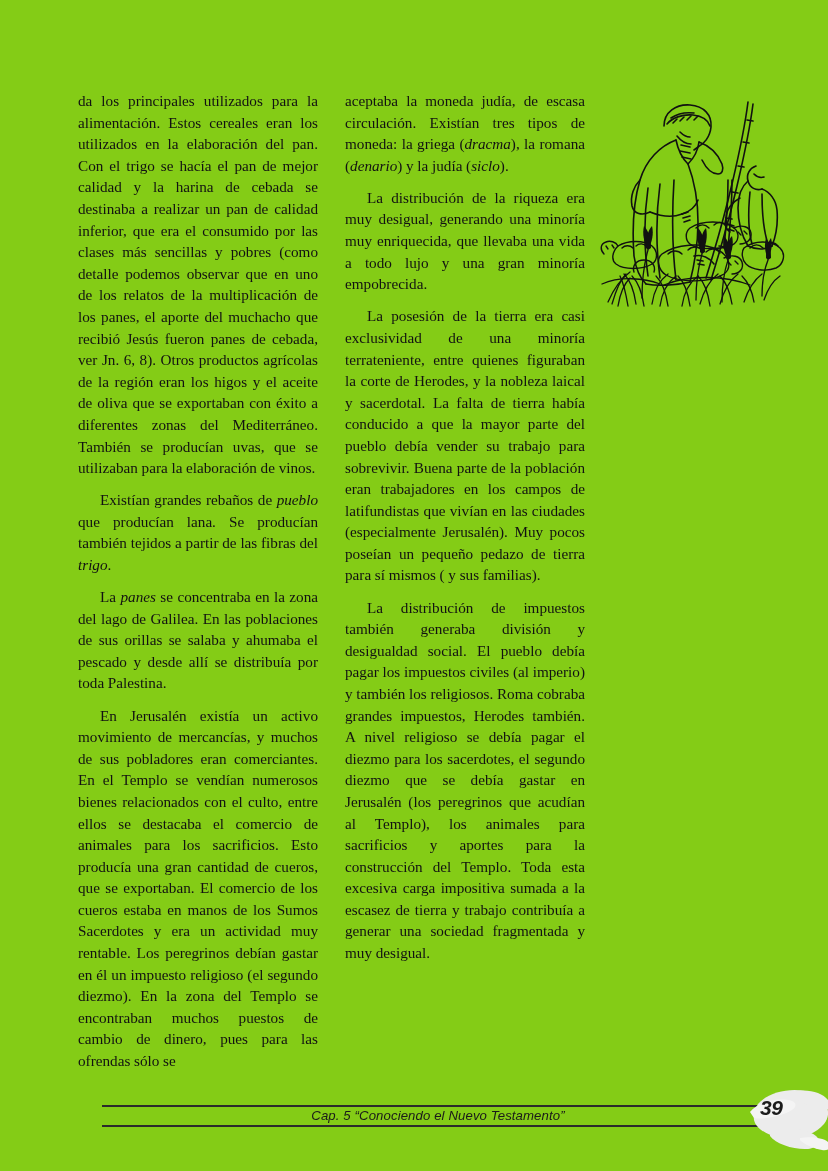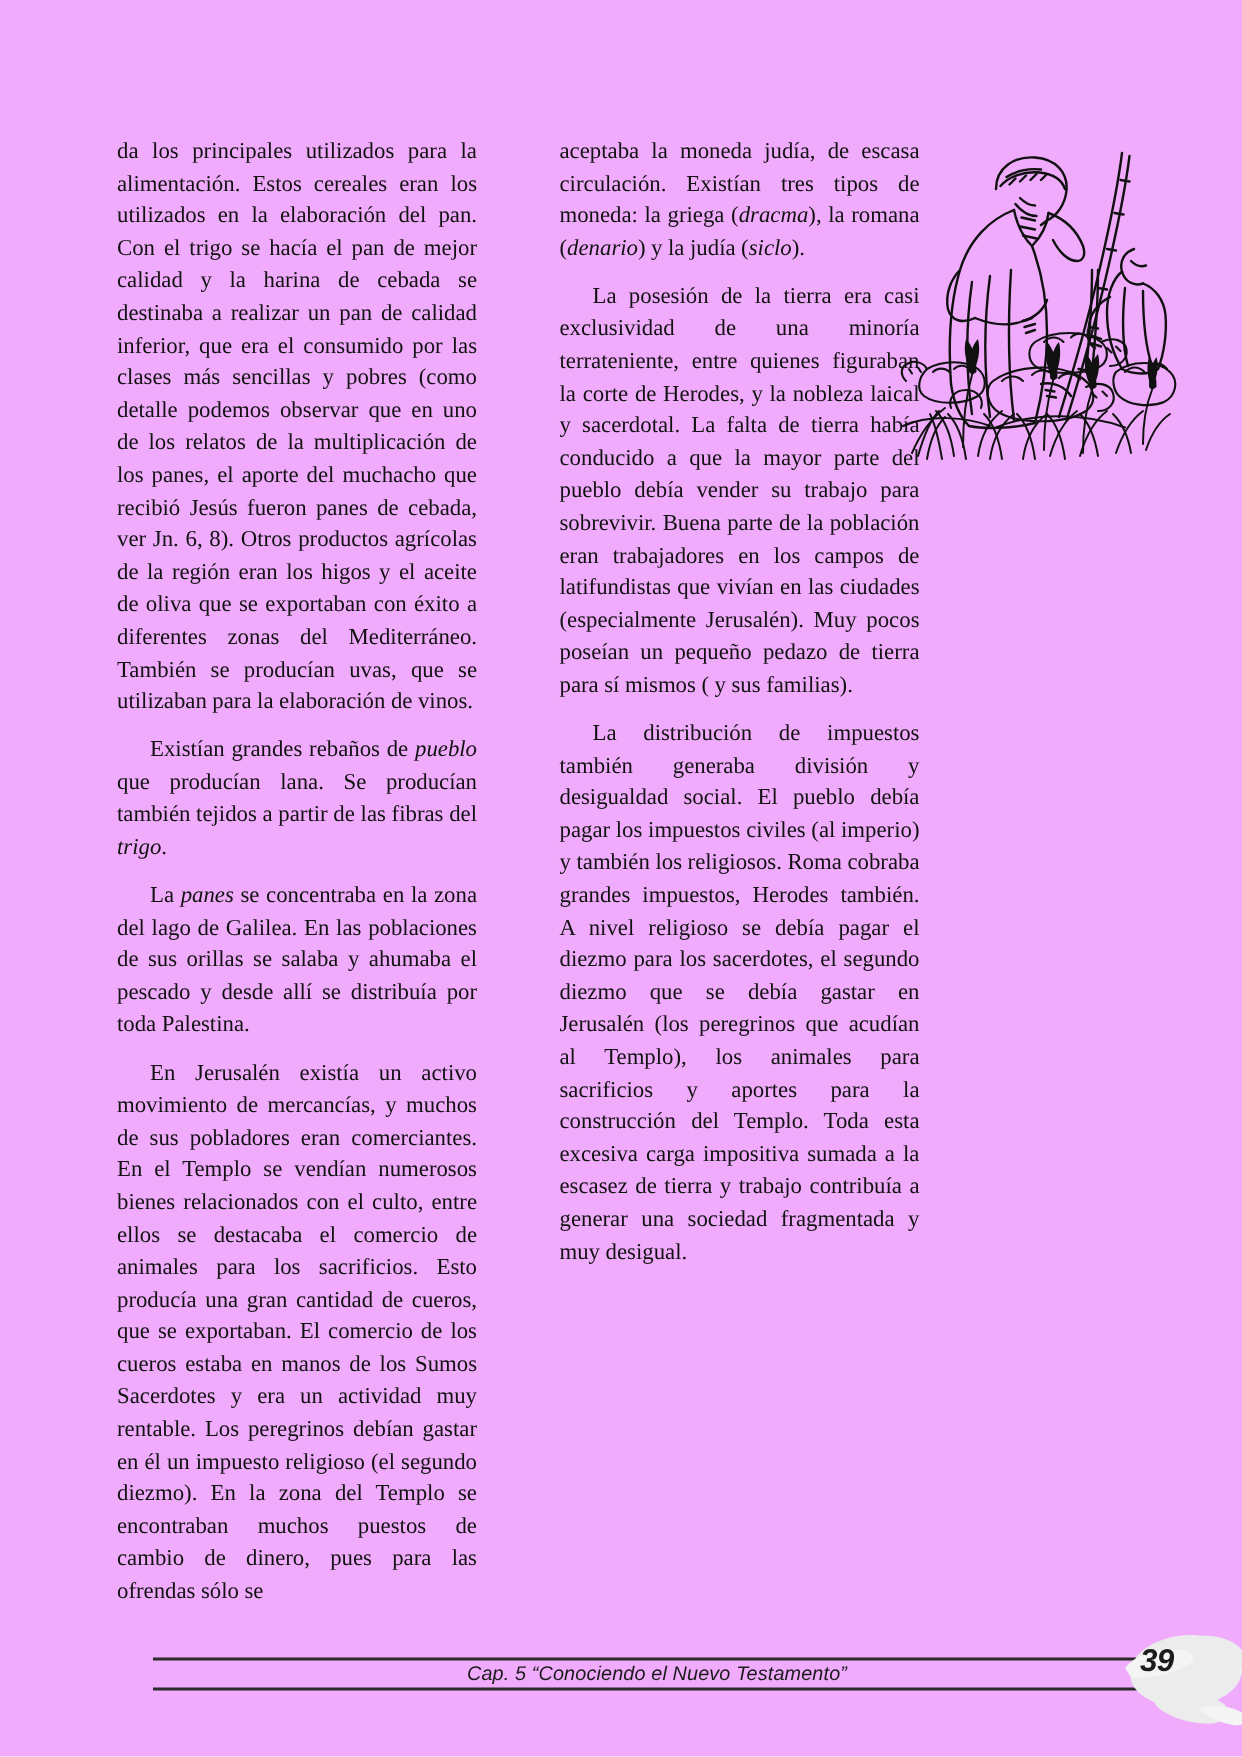--- a/index.html
+++ b/index.html
@@ -4,40 +4,40 @@
 <style>
   html, body {
     margin: 0;
     padding: 0;
     background: #ffffff;
   }
   .page {
     position: relative;
     width: 828px;
     height: 1171px;
-    background: #f0abfc;
+    background: #84cc16;
     overflow: hidden;
     font-family: "Liberation Serif", "DejaVu Serif", serif;
   }
 
   
   .columns {
     position: absolute;
     left: 78px;
     top: 90px;
     width: 672px;
     height: 980px;
   }
   .col {
     position: absolute;
     top: 0;
     width: 240px;
   }
   .col-left  { left: 0px; }
-  .col-right { left: 267px; margin-left: 28px; }
+  .col-right { left: 267px; }
 
   .col p {
     margin: 0;
     font-size: 15.2px;
     line-height: 21.6px;
     text-align: justify;
     text-justify: inter-word;
     color: #121212;
     hyphens: manual;
     word-spacing: -0.1px;
@@ -118,20 +118,21 @@
 
   <div class="columns">
     <div class="col col-left">
         <p>da los principales utilizados para la alimentación. Estos cereales eran los utilizados en la elaboración del pan. Con el trigo se hacía el pan de mejor calidad y la harina de cebada se destinaba a realizar un pan de calidad inferior, que era el consumido por las clases más sencillas y pobres (como detalle podemos observar que en uno de los relatos de la multiplicación de los panes, el aporte del muchacho que recibió Jesús fueron panes de cebada, ver Jn. 6, 8). Otros productos agrícolas de la región eran los higos y el aceite de oliva que se exportaban con éxito a diferentes zonas del Mediterráneo. También se producían uvas, que se utilizaban para la elaboración de vinos.</p>
         <p class="indent gap">Existían grandes rebaños de <i>pueblo</i> que producían lana. Se producían también tejidos a partir de las fibras del <i>trigo</i>.</p>
         <p class="indent gap">La <i>panes</i> se concentraba en la zona del lago de Galilea. En las poblaciones de sus orillas se salaba y ahumaba el pescado y desde allí se distribuía por toda Palestina.</p>
         <p class="indent gap">En Jerusalén existía un activo movimiento de mercancías, y muchos de sus pobladores eran comerciantes. En el Templo se vendían numerosos bienes relacionados con el culto, entre ellos se destacaba el comercio de animales para los sacrificios. Esto producía una gran cantidad de cueros, que se exportaban. El comercio de los cueros estaba en manos de los Sumos Sacerdotes y era un actividad muy rentable. Los peregrinos debían gastar en él un impuesto religioso (el segundo diezmo). En la zona del Templo se encontraban muchos puestos de cambio de dinero, pues para las ofrendas sólo se</p>
       </div>
     <div class="col col-right">
         <p>aceptaba la moneda judía, de escasa circulación. Existían tres tipos de moneda: la griega (<i>dracma</i>), la romana (<i>denario</i>) y la judía (<i>siclo</i>).</p>
+        <p class="indent gap">La distribución de la riqueza era muy desigual, generando una minoría muy enriquecida, que llevaba una vida a todo lujo y una gran minoría empobrecida.</p>
         <p class="indent gap">La posesión de la tierra era casi exclusividad de una minoría terrateniente, entre quienes figuraban la corte de Herodes, y la nobleza laical y sacerdotal. La falta de tierra había conducido a que la mayor parte del pueblo debía vender su trabajo para sobrevivir. Buena parte de la población eran trabajadores en los campos de latifundistas que vivían en las ciudades (especialmente Jerusalén). Muy pocos poseían un pequeño pedazo de tierra para sí mismos ( y sus familias).</p>
         <p class="indent gap">La distribución de impuestos también generaba división y desigualdad social. El pueblo debía pagar los impuestos civiles (al imperio) y también los religiosos. Roma cobraba grandes impuestos, Herodes también. A nivel religioso se debía pagar el diezmo para los sacerdotes, el segundo diezmo que se debía gastar en Jerusalén (los peregrinos que acudían al Templo), los animales para sacrificios y aportes para la construcción del Templo. Toda esta excesiva carga impositiva sumada a la escasez de tierra y trabajo contribuía a generar una sociedad fragmentada y muy desigual.</p>
       </div>
   </div>
 
   <div class="illus">
     <svg viewBox="0 0 188 280" xmlns="http://www.w3.org/2000/svg" fill="none" stroke="#111" stroke-width="1.6" stroke-linecap="round" stroke-linejoin="round">
 
       <g stroke-width="1.3">
         <path d="M4 196 C22 188 46 190 62 196"></path>

